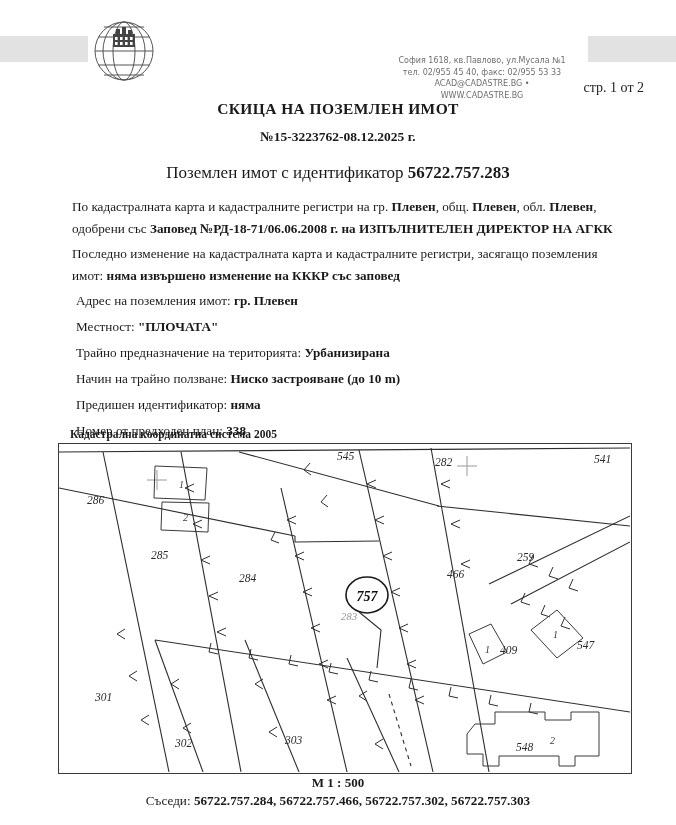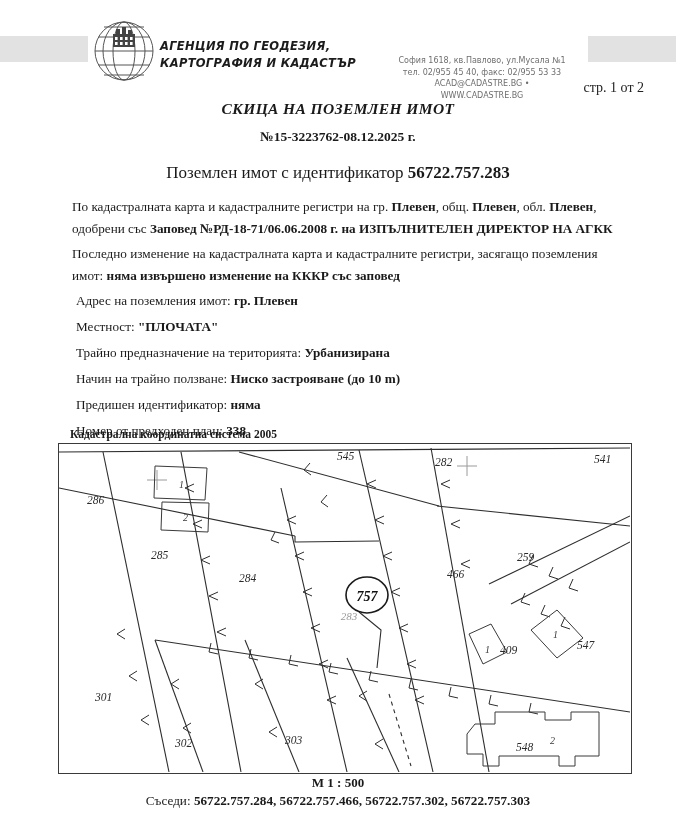--- a/index.html
+++ b/index.html
@@ -44,21 +44,20 @@
   .page-no {
     position:absolute; right:32px; top:80px;
     font-size:14px; color:#222;
   }
 
   
   .doc-title {
     position:absolute; left:0; top:100px; width:676px;
     text-align:center; font-weight:bold; font-size:15.5px;
     letter-spacing:.4px;
-    font-style:italic;
   }
   .doc-number {
     position:absolute; left:0; top:129px; width:676px;
     text-align:center; font-weight:bold; font-size:13.5px;
   }
   .doc-subject {
     position:absolute; left:0; top:163px; width:676px;
     text-align:center; font-size:17px;
   }
   .doc-subject b { font-weight:bold; }
@@ -129,24 +128,20 @@
         <rect x="37" y="19" width="2.6" height="3"></rect>
         <rect x="42" y="19" width="2.6" height="3"></rect>
         <rect x="27" y="24" width="2.6" height="3"></rect>
         <rect x="32" y="24" width="2.6" height="3"></rect>
         <rect x="37" y="24" width="2.6" height="3"></rect>
         <rect x="42" y="24" width="2.6" height="3"></rect>
       </g>
     </svg>
   </div>
 
-  <div class="org-name">
-    <div>АГЕНЦИЯ ПО ГЕОДЕЗИЯ,</div>
-    <div>КАРТОГРАФИЯ И КАДАСТЪР</div>
-  </div>
 
   <div class="contact">
     <div>София 1618, кв.Павлово, ул.Мусала №1</div>
     <div>тел. 02/955 45 40, факс: 02/955 53 33</div>
     <div>ACAD@CADASTRE.BG • WWW.CADASTRE.BG</div>
   </div>
 </div>
 
 <div class="page-no">стр. 1 от 2</div>
 

